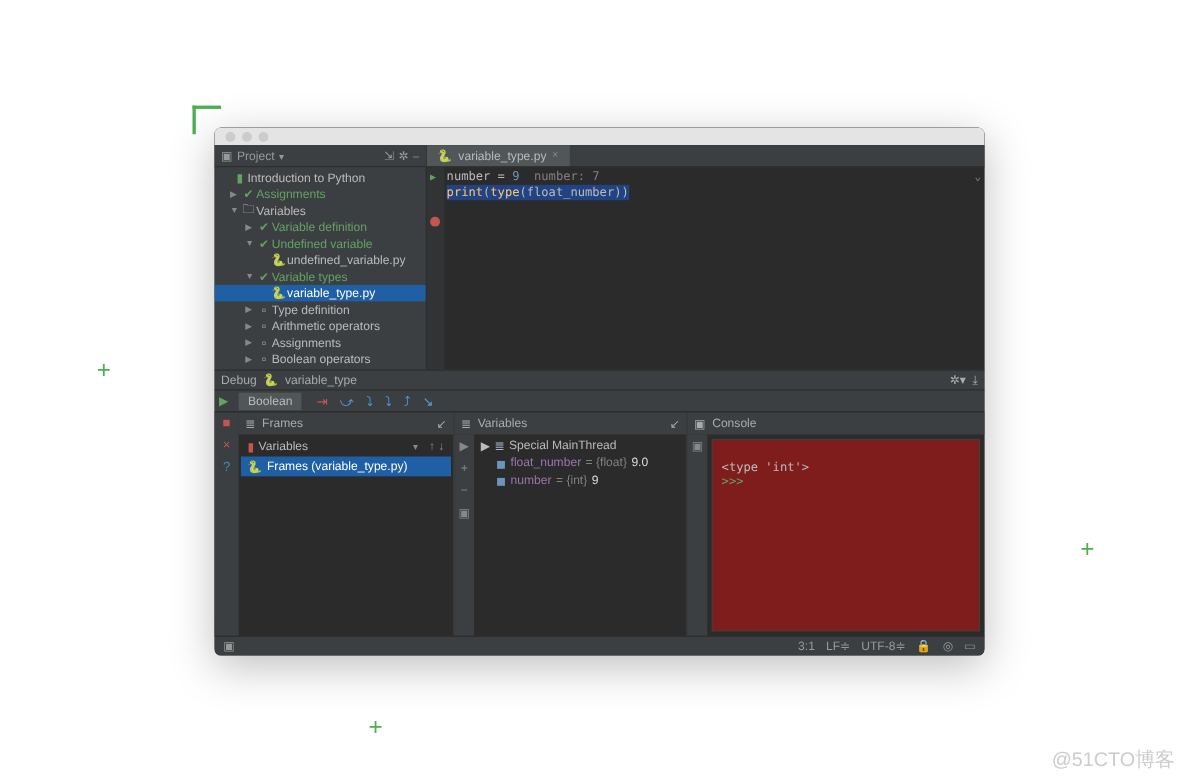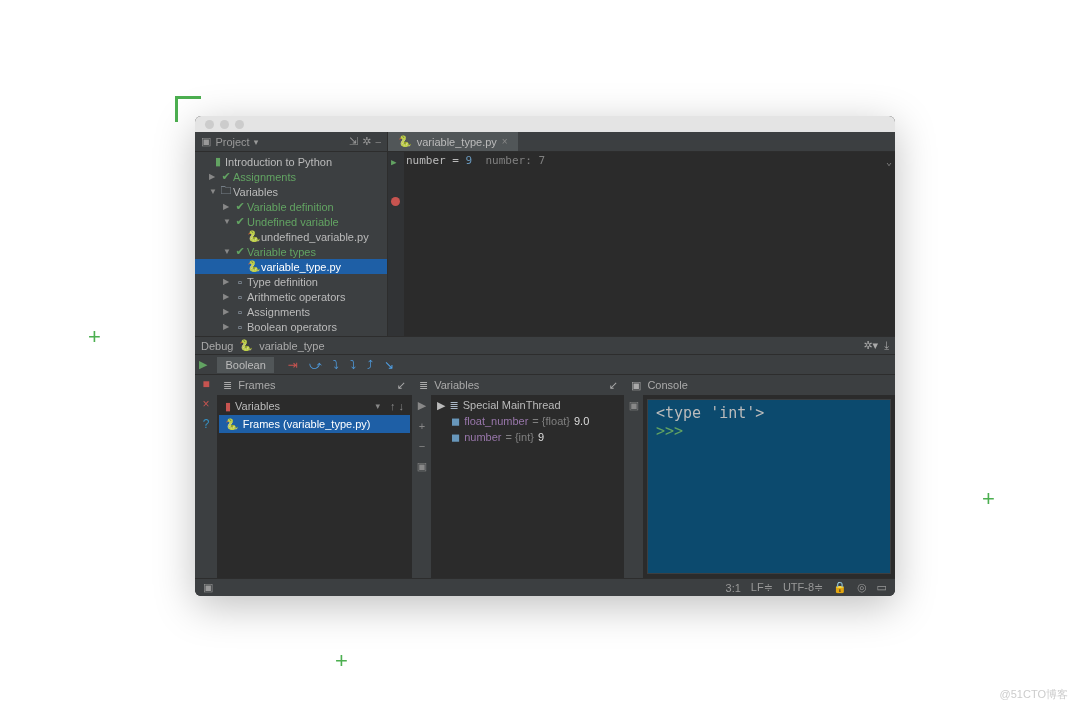--- a/index.html
+++ b/index.html
@@ -64,27 +64,27 @@
   .vars { flex:1; border-right:1px solid #3c3f41; display:flex; flex-direction:column; min-width:0;}
   .console { flex:0 0 270px; display:flex; flex-direction:column;}
   .panel-hd { height:20px; background:#3c3f41; display:flex; align-items:center; padding:0 6px; font-size:11px; color:#aaa; gap:6px;}
   .panel-hd .spacer{flex:1;}
   .panel-body{ flex:1; font-size:11px; padding:2px; overflow:hidden;}
   .frame-row{ height:18px; display:flex; align-items:center; padding:0 6px; gap:4px;}
   .frame-row.active{ background:#1e5fa6; color:#fff;}
   .frame-row .dd{margin-left:auto; color:#888; font-size:9px;}
   .var-row{ height:16px; display:flex; align-items:center; padding-left:4px; gap:4px; white-space:nowrap;}
   .var-name{color:#9876aa;} .var-type{color:#808080;} .var-val{color:#ddd;}
-  .console-body{ flex:1; background:#0c4a6e; font-family:Menlo,Consolas,monospace; font-size:15px; padding:4px 8px; border:1px solid #3c3f41; margin:4px;}
+  .console-body{ flex:1; background:#7f1d1d; font-family:Menlo,Consolas,monospace; font-size:11px; padding:18px 8px; border:1px solid #3c3f41; margin:4px;}
   .cprompt{color:#62a362;}
   .var-gutter{ width:18px; background:#3c3f41; display:flex; flex-direction:column; align-items:center; gap:8px; padding-top:4px; color:#888; font-size:11px;}
 
   .status-bar { height:18px; background:#3c3f41; border-top:1px solid #2d2d2d; display:flex; align-items:center; padding:0 8px; font-size:11px; color:#999; gap:10px;}
   .status-bar .spacer{flex:1;}
-  .watermark{ position:absolute; right:12px; bottom:8px; font-size:11px; color:#ccc;margin-top:48px;}
+  .watermark{ position:absolute; right:12px; bottom:8px; font-size:18px; color:#ccc;margin-top:48px;}
 </style>
 </head>
 <body>
 
 <div class="deco-corner"></div>
 <div class="deco-plus" style="top:324px; left:88px;">+</div>
 <div class="deco-plus" style="top:648px; left:335px;">+</div>
 <div class="deco-plus" style="top:486px; left:982px;">+</div>
 
 <div class="ide-window">
@@ -179,20 +179,21 @@
         </div>
       </div>
       <div class="code-area">
         <div class="gutter">
           <div class="run-tri">▶</div>
           <div class="bp"></div>
         </div>
         <div class="fold-ch">⌄</div>
         <div class="code-line"><span>number = </span><span class="num">9</span><span class="cmt">  number: 7</span></div>
         <div class="code-line"></div>
+        <div class="code-line"><span class="hl-line"><span class="fn">print</span><span>(</span><span class="fn">type</span><span>(float_number))</span></span></div>
       </div>
     </div>
   </div>
 
   <div class="debug-band">
     <span>Debug</span>
     <span style="color:#a9b7c6;">🐍</span>
     <span>variable_type</span>
     <span class="spacer"></span>
     <span>✲▾</span>

